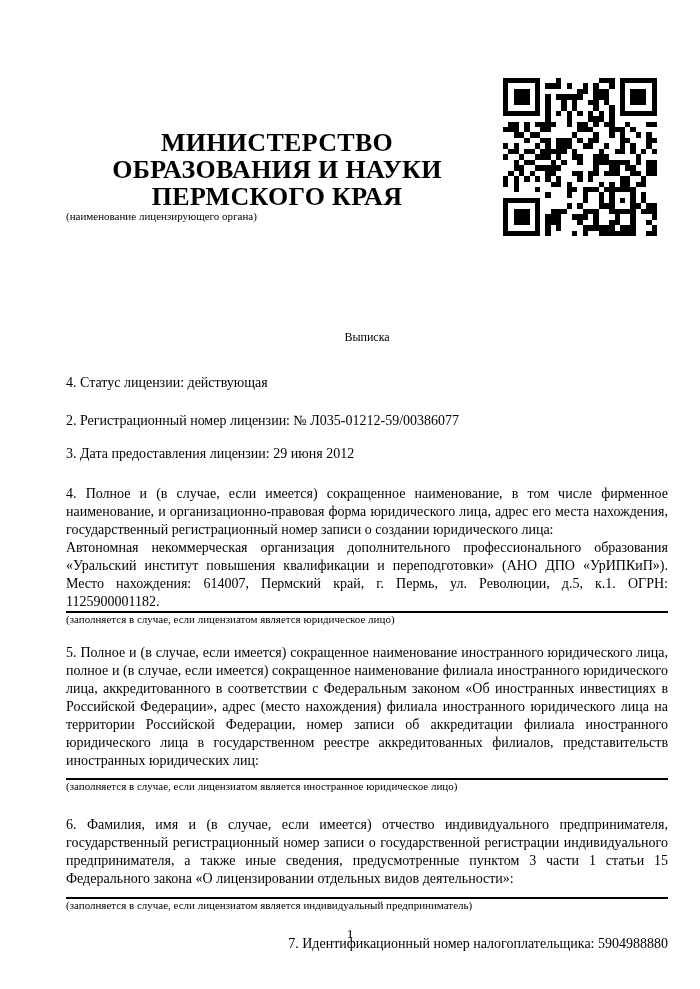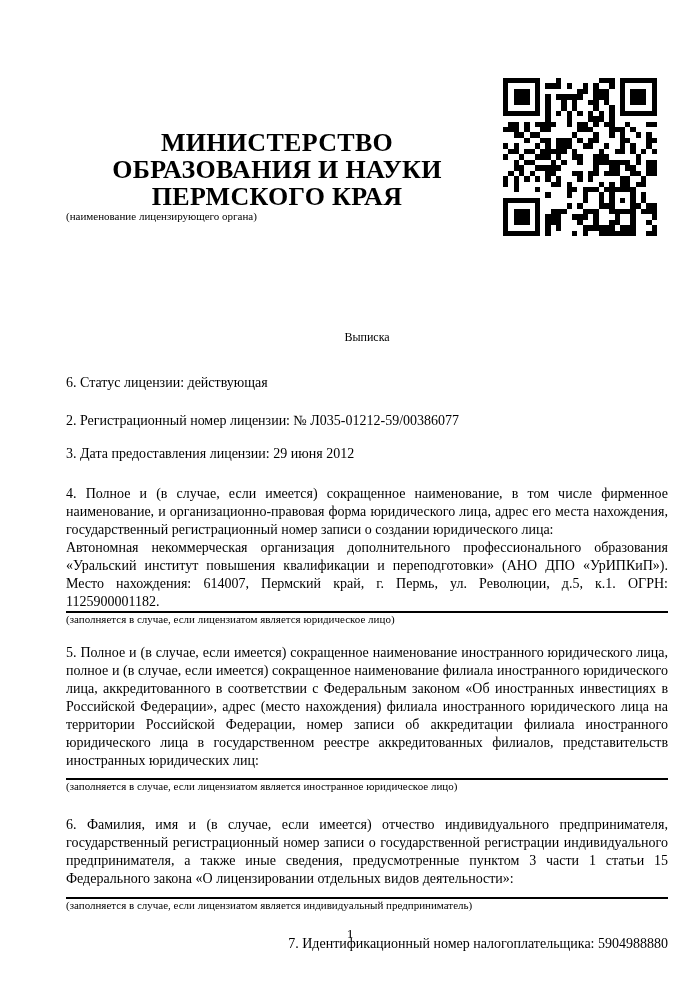--- a/index.html
+++ b/index.html
@@ -491,21 +491,21 @@
         <rect x="27" y="28" width="1" height="1" fill="#000000"></rect>
         <rect x="28" y="28" width="1" height="1" fill="#000000"></rect>
       </svg>
   </div>
 
   <div class="doc-title">
     <div>Выписка</div>
   </div>
 
   <div class="field f-status">
-    <div>6. Статус лицензии: действующая</div>
+    <div>4. Статус лицензии: действующая</div>
   </div>
 
   <div class="field f-regnum">
     <div>2. Регистрационный номер лицензии: № Л035-01212-59/00386077</div>
   </div>
 
   <div class="field f-date">
     <div>3. Дата предоставления лицензии: 29 июня 2012</div>
   </div>
 

